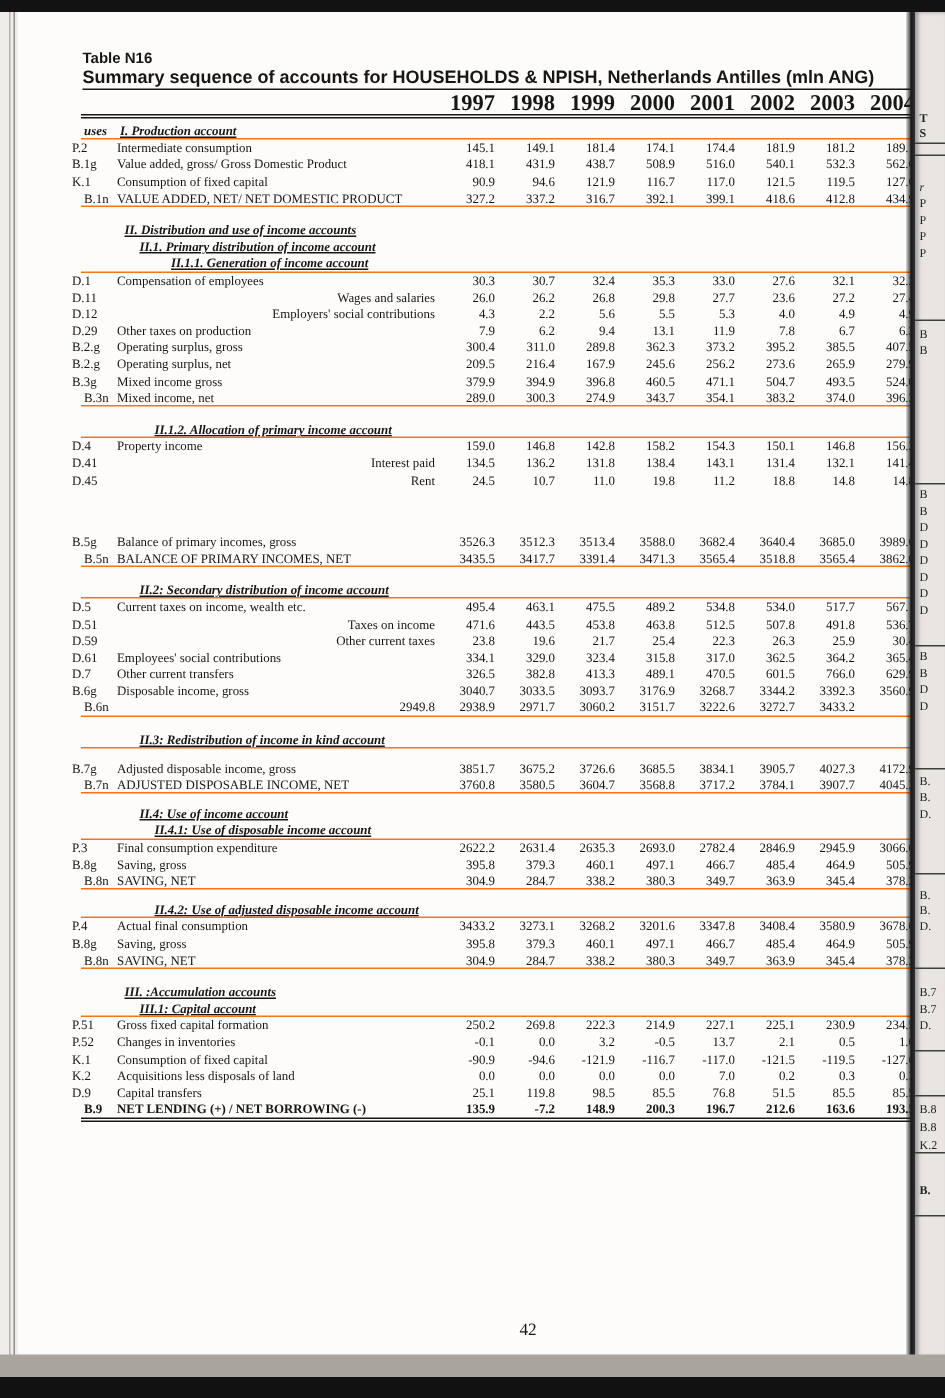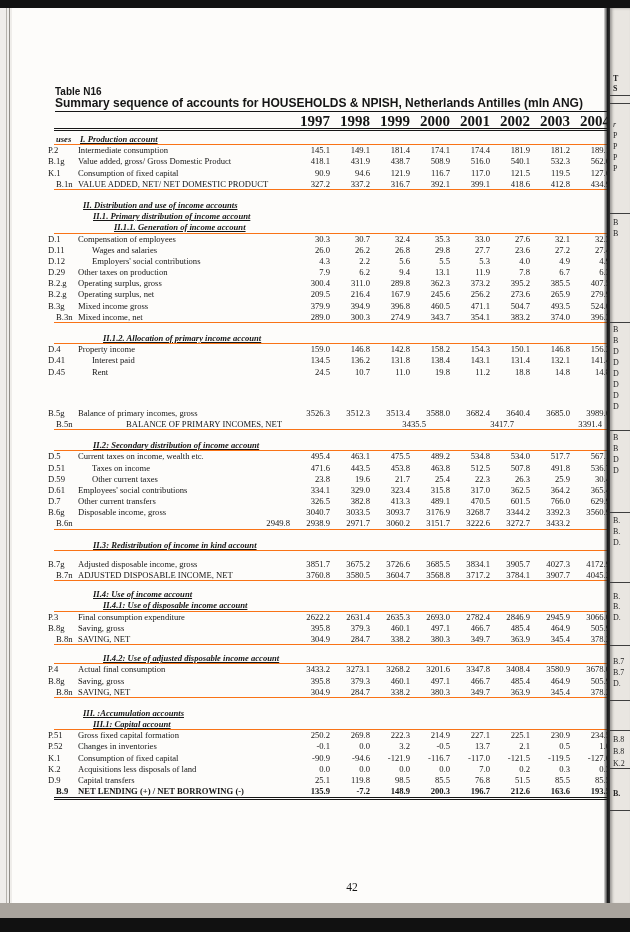--- a/index.html
+++ b/index.html
@@ -10,38 +10,38 @@
   
   .edge-top{position:absolute;left:0;top:0;width:630px;height:8px;background:#121212;z-index:30;}
   .edge-bottom-gray{position:absolute;left:0;top:903px;width:630px;height:15px;background:#a9a49d;z-index:30;}
   .edge-bottom-black{position:absolute;left:0;top:918px;width:630px;height:14px;background:#111;z-index:31;}
   .edge-left{position:absolute;left:0;top:0;width:12px;height:932px;background:#efedea;z-index:5;}
   .edge-left .l1{position:absolute;left:6px;top:0;width:1px;height:100%;background:#b5b2ac;}
   .edge-left .l2{position:absolute;left:9px;top:0;width:1px;height:100%;background:#8f8c86;}
 
   
   .sheet{position:absolute;left:12px;top:8px;width:595px;height:897px;background:#fdfcfa;overflow:hidden;z-index:10;}
-  .content{position:absolute;left:0;top:0;width:595px;height:897px;overflow:hidden;padding:78px 0 0 34px;}
+  .content{position:absolute;left:0;top:0;width:595px;height:897px;overflow:hidden;padding:26px 0 0 34px;}
 
   .title{margin-left:9px;font-family:"Liberation Sans","DejaVu Sans",sans-serif;
          font-weight:bold;font-size:10px;line-height:12px;}
   .subtitle{margin-left:9px;font-family:"Liberation Sans","DejaVu Sans",sans-serif;
             font-weight:bold;font-size:12px;line-height:11px;padding-bottom:2px;
             border-bottom:1.5px solid #161616;width:552px;}
 
   .trow{display:grid;grid-template-columns:32px 212px repeat(8,40px);
         height:11.2px;line-height:11.2px;width:564px;font-size:8.6px;}
   .yearhead{margin-top:3px;height:13px;line-height:13px;font-weight:bold;font-size:15px;}
   .ycell{text-align:right;}
   .hr2{margin-left:8px;width:556px;height:3px;border-top:1.1px solid #161616;border-bottom:0.8px solid #161616;}
   .gap3{height:3px;}
 
   .code{padding-left:2px;white-space:nowrap;overflow:hidden;}
   .lbl{white-space:nowrap;overflow:hidden;}
-  .lbl.ind1{padding-left:14px;}
+  .lbl.ind1{padding-left:14px;text-align:right;}
   .val{text-align:right;white-space:nowrap;}
   .rl{border-bottom:1px solid #f97316;}
   .bold{font-weight:bold;}
   .sec-txt{grid-column:2 / -1;font-weight:bold;font-style:italic;white-space:nowrap;overflow:hidden;text-decoration:underline;}
   .sec-l0{padding-left:2px;} .sec-l1{padding-left:5px;} .sec-l2{padding-left:15px;} .sec-l3{padding-left:25px;}
   .uses{font-style:italic;font-weight:bold;}
 
   .pagenum{position:absolute;left:325px;top:873px;width:30px;text-align:center;
            font-size:11.5px;z-index:12;}
 
@@ -291,21 +291,21 @@
           <div class="lbl">Balance of primary incomes, gross</div>
           <div class="val">3526.3</div>
           <div class="val">3512.3</div>
           <div class="val">3513.4</div>
           <div class="val">3588.0</div>
           <div class="val">3682.4</div>
           <div class="val">3640.4</div>
           <div class="val">3685.0</div>
           <div class="val">3989.6</div>
         </div>
-        <div class="trow rl" style="margin-left: 8px; width: 556px; grid-template-columns: 24px 212px repeat(8, 40px); gap: 48px;">
+        <div class="trow rl" style="margin-left: 8px; width: 556px; grid-template-columns: 24px 212px repeat(8, 40px);">
           <div class="code">B.5n</div>
           <div class="lbl">BALANCE OF PRIMARY INCOMES, NET</div>
           <div class="val">3435.5</div>
           <div class="val">3417.7</div>
           <div class="val">3391.4</div>
           <div class="val">3471.3</div>
           <div class="val">3565.4</div>
           <div class="val">3518.8</div>
           <div class="val">3565.4</div>
           <div class="val">3862.0</div>

